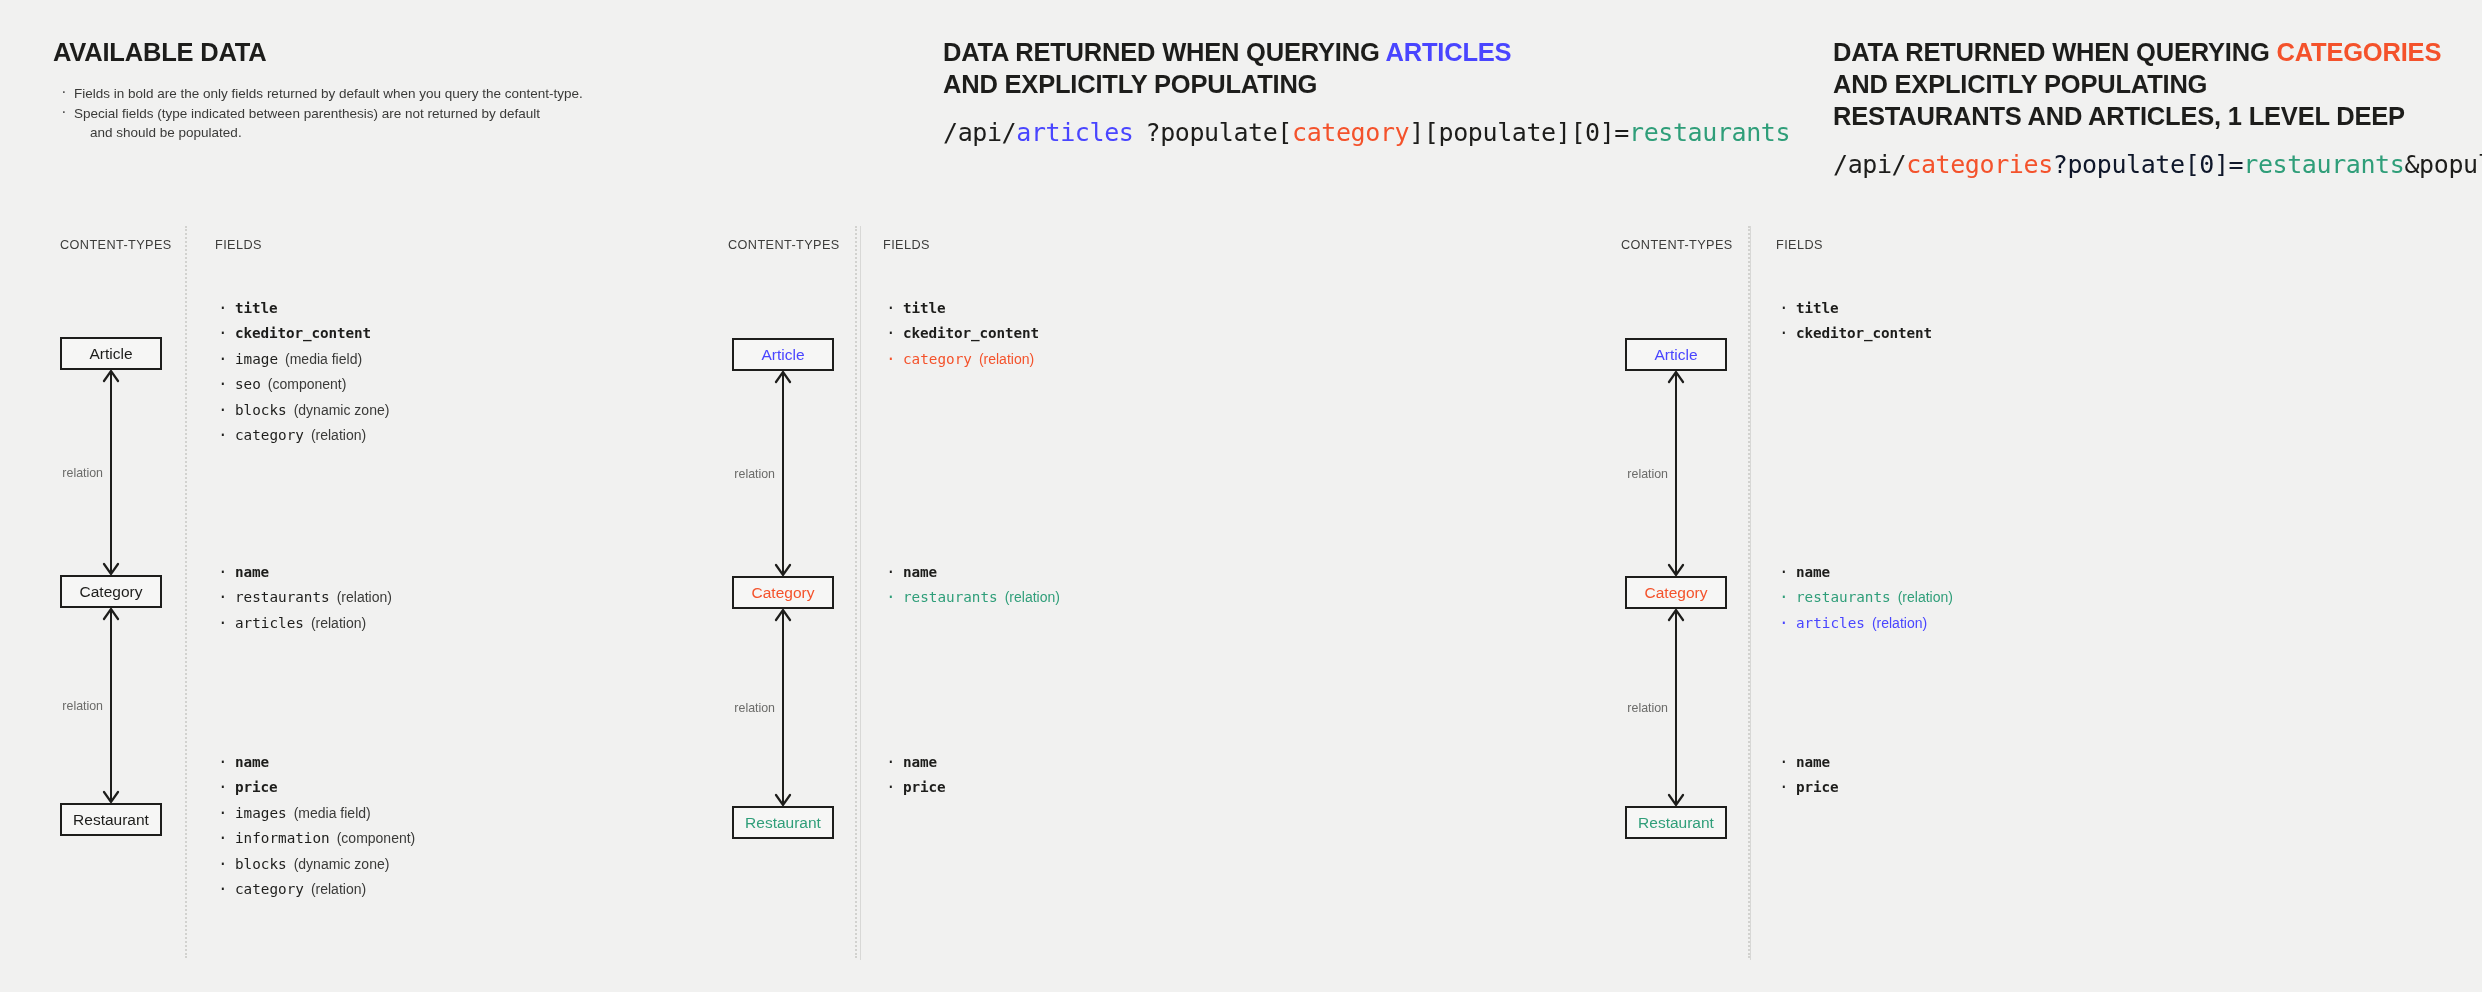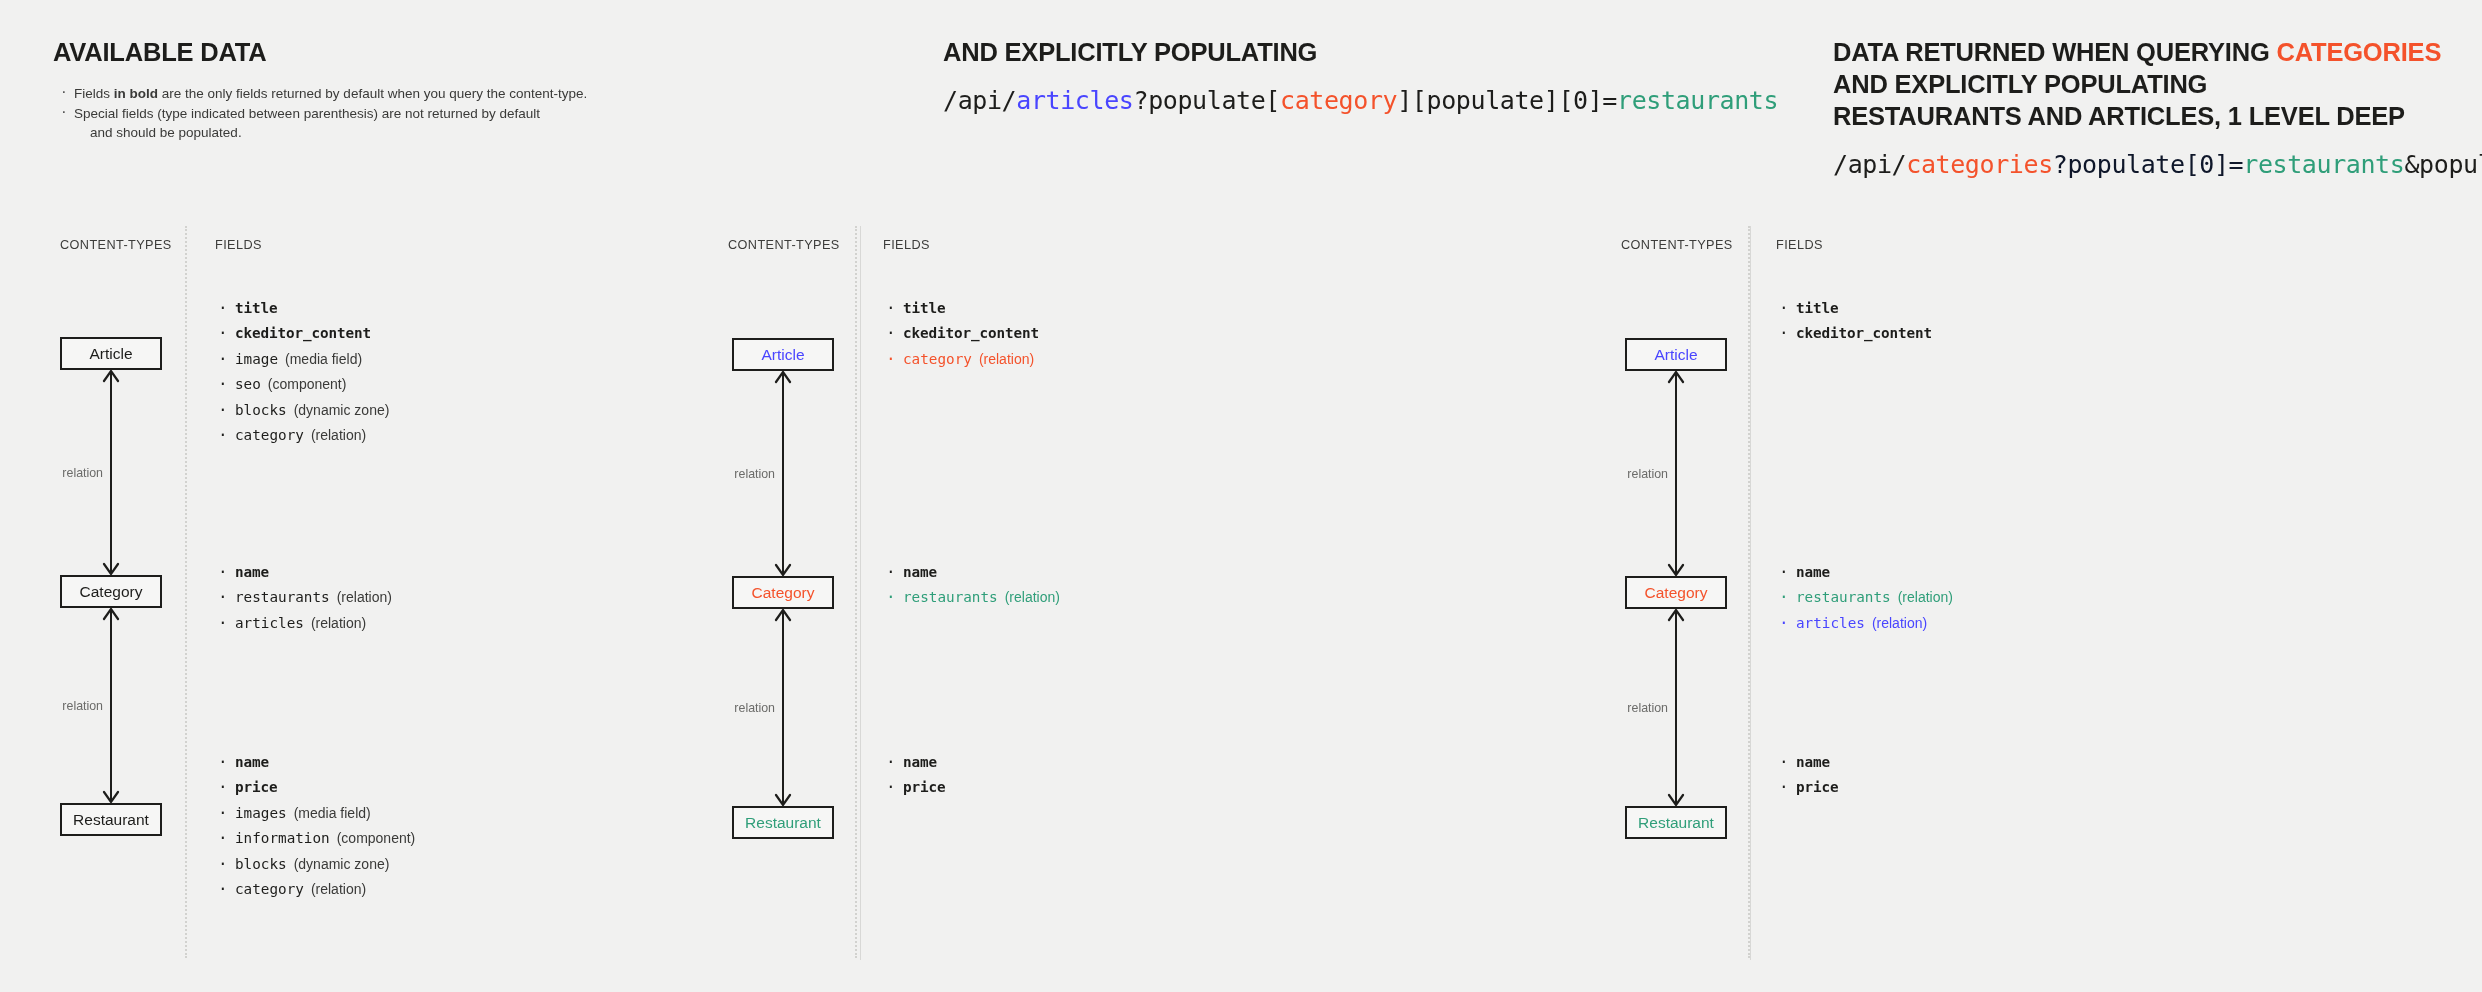--- a/index.html
+++ b/index.html
@@ -197,21 +197,21 @@
 </head>
 <body>
 
 <div class="board" id="board">
     <div class="panel panel-1">
       <div class="head-block">
         <div class="title"><span style="color: rgb(29, 29, 27);">AVAILABLE DATA</span></div>
       </div>
       <div class="legend">
         <ul>
-          <li><span>Fields </span><span style="font-weight: bold; text-align: right;">in bold</span><span> are the only fields returned by default when you query the content-type.</span></li>
+          <li><span>Fields </span><span style="font-weight: normal; text-align: right;">in bold</span><span> are the only fields returned by default when you query the content-type.</span></li>
           <li><span>Special fields (type indicated between parenthesis) are not returned by default</span><div style="margin-left: 16px;"><span>and should be populated.</span></div></li>
         </ul>
       </div>
       <div class="caps">
         <div class="cap" style="left: 60px;">CONTENT-TYPES</div>
         <div class="cap" style="left: 215px;">FIELDS</div>
       </div>
       <div class="diagram">
         <div class="dotted-div" style="left: 185px;"></div>
         <svg width="28" height="205" class="arrow" style="left: 97px; top: 370px;">
@@ -248,22 +248,23 @@
           <div class="f-row"><span class="f-name">images</span><span class="f-type">(media field)</span></div>
           <div class="f-row"><span class="f-name">information</span><span class="f-type">(component)</span></div>
           <div class="f-row"><span class="f-name">blocks</span><span class="f-type">(dynamic zone)</span></div>
           <div class="f-row"><span class="f-name">category</span><span class="f-type">(relation)</span></div>
         </div>
       </div>
     </div>
     <div class="panel panel-2">
       <div class="panel-sep"></div>
       <div class="head-block">
+        <div class="title"><span style="color: rgb(29, 29, 27);">DATA RETURNED WHEN QUERYING </span><span style="color: rgb(73, 69, 255);">ARTICLES</span></div>
         <div class="title"><span style="color: rgb(29, 29, 27);">AND EXPLICITLY POPULATING</span></div>
-        <div class="api"><span style="color: rgb(29, 29, 27);">/api/</span><span style="color: rgb(73, 69, 255);">articles</span><span style="color: rgb(29, 29, 27);">?populate[</span><span style="color: rgb(244, 82, 43);">category</span><span style="color: rgb(29, 29, 27);">][populate][0]=</span><span style="color: rgb(47, 158, 121);">restaurants</span></div>
+        <div class="api"><span style="color: rgb(29, 29, 27);">/api/</span><span style="color: rgb(73, 69, 255);">articles</span><span style="color: rgb(29, 29, 27); margin-left: 12px;">?populate[</span><span style="color: rgb(244, 82, 43);">category</span><span style="color: rgb(29, 29, 27);">][populate][0]=</span><span style="color: rgb(47, 158, 121);">restaurants</span></div>
       </div>
       <div class="caps">
         <div class="cap" style="left: -127px;">CONTENT-TYPES</div>
         <div class="cap" style="left: 28px;">FIELDS</div>
       </div>
       <div class="diagram">
         <div class="dotted-div" style="left: 0px;"></div>
         <svg width="28" height="205" class="arrow" style="left: -86px; top: 371px;">
           <line x1="14" y1="2" x2="14" y2="203" stroke="#1d1d1b" stroke-width="2"></line>
           <polyline points="7,11 14,1 21,11" fill="none" stroke="#1d1d1b" stroke-width="2.2" stroke-linecap="round"></polyline>

